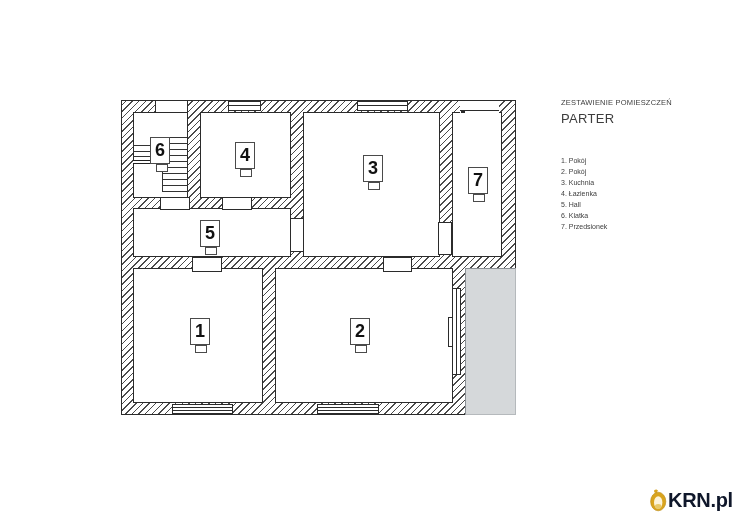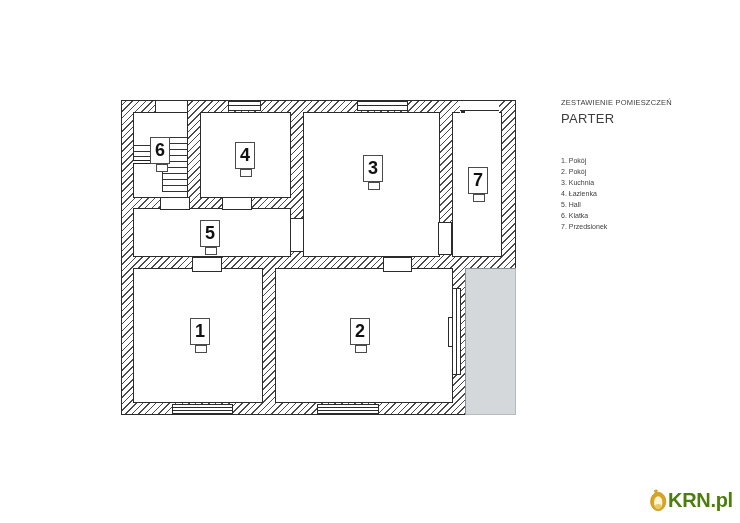--- a/index.html
+++ b/index.html
@@ -49,21 +49,21 @@
 
   
   .legend { position: absolute; left: 561px; top: 99px; width: 170px; color: #3d3d3d; }
   .legend-title { font-size: 7.5px; line-height: 8px; letter-spacing: 0.2px; margin-bottom: 8px; }
   .legend-floor { font-size: 13px; line-height: 8px; letter-spacing: 0.3px; margin-bottom: 32px; }
   .legend-item { font-size: 7px; line-height: 11px; }
 
   
   .watermark { position: absolute; left: 649px; top: 488px; display: flex; align-items: center; }
   .krn-icon { width: 18px; height: 24px; margin-right: 1px; }
-  .krn-text { font-size: 20px; font-weight: 700; color: #4d7c0f; letter-spacing: -0.3px; }
+  .krn-text { font-size: 20px; font-weight: 700; color: #0f172a; letter-spacing: -0.3px; }
 </style>
 </head>
 <body>
 
 <div class="canvas">
 
   <div class="building">
     <div class="outer-edge"></div>
 
     <div class="room" style="left:12px;  top:12px;  width:55px;  height:86px;"></div>

